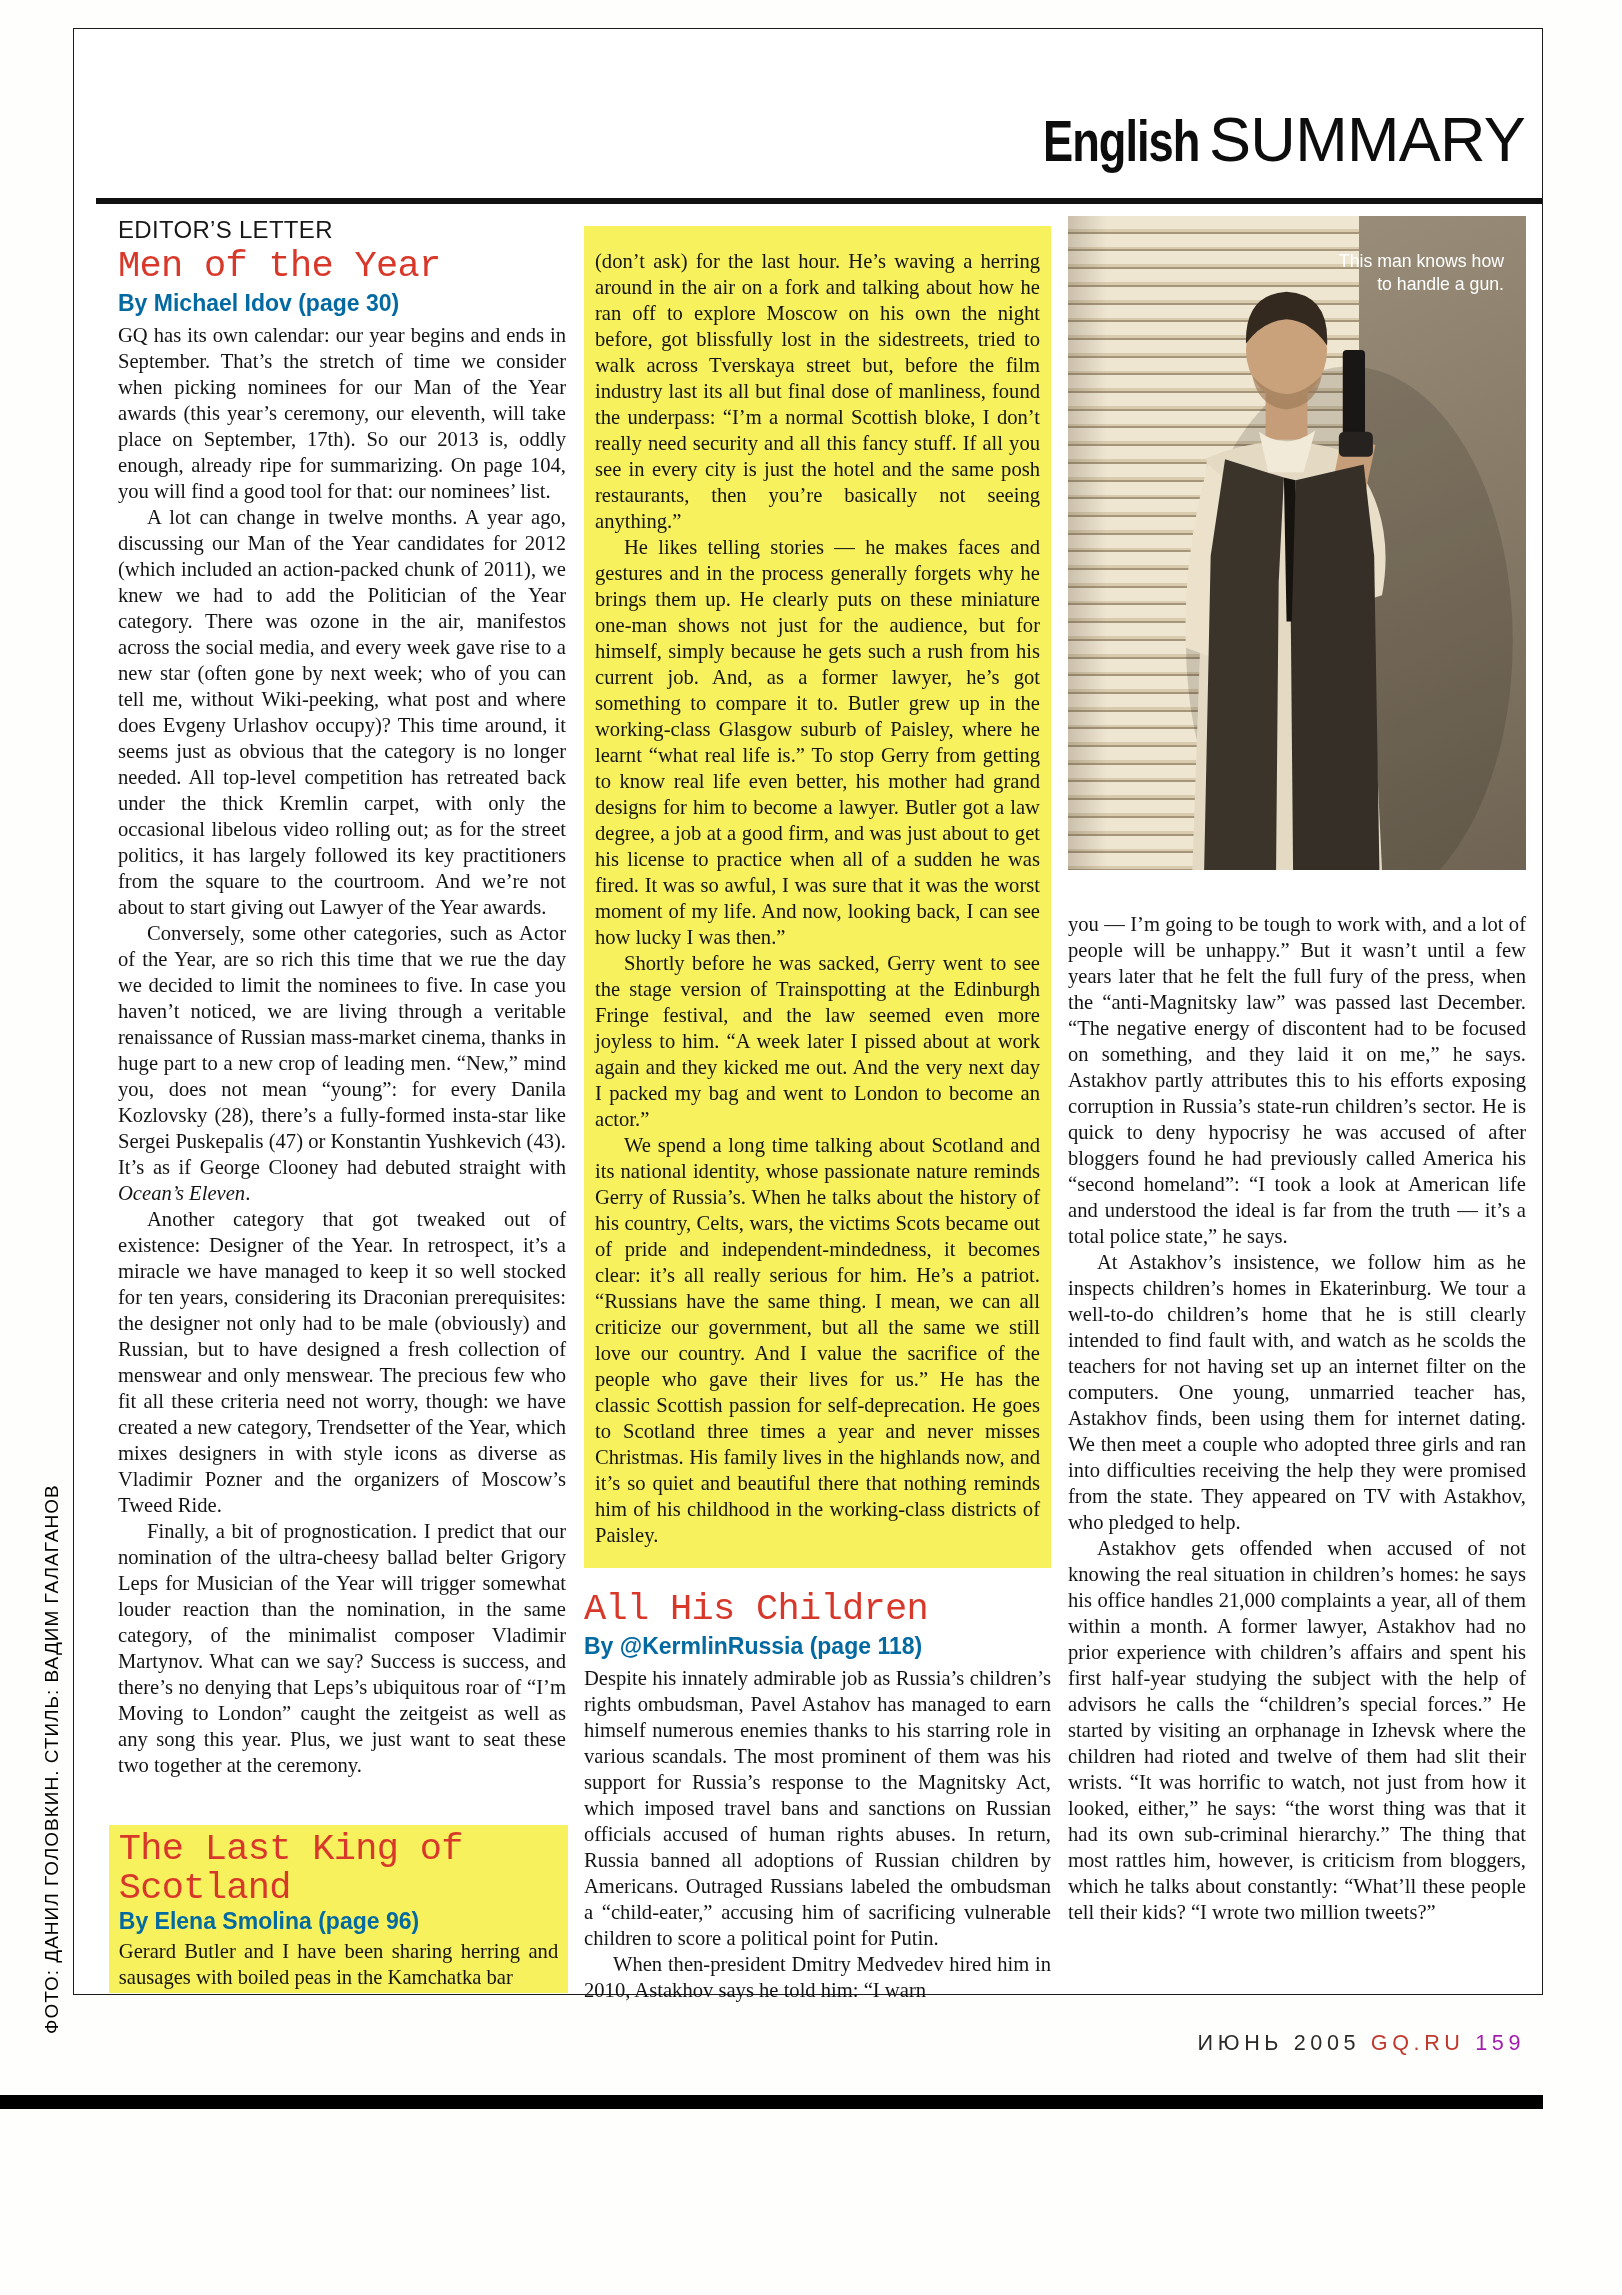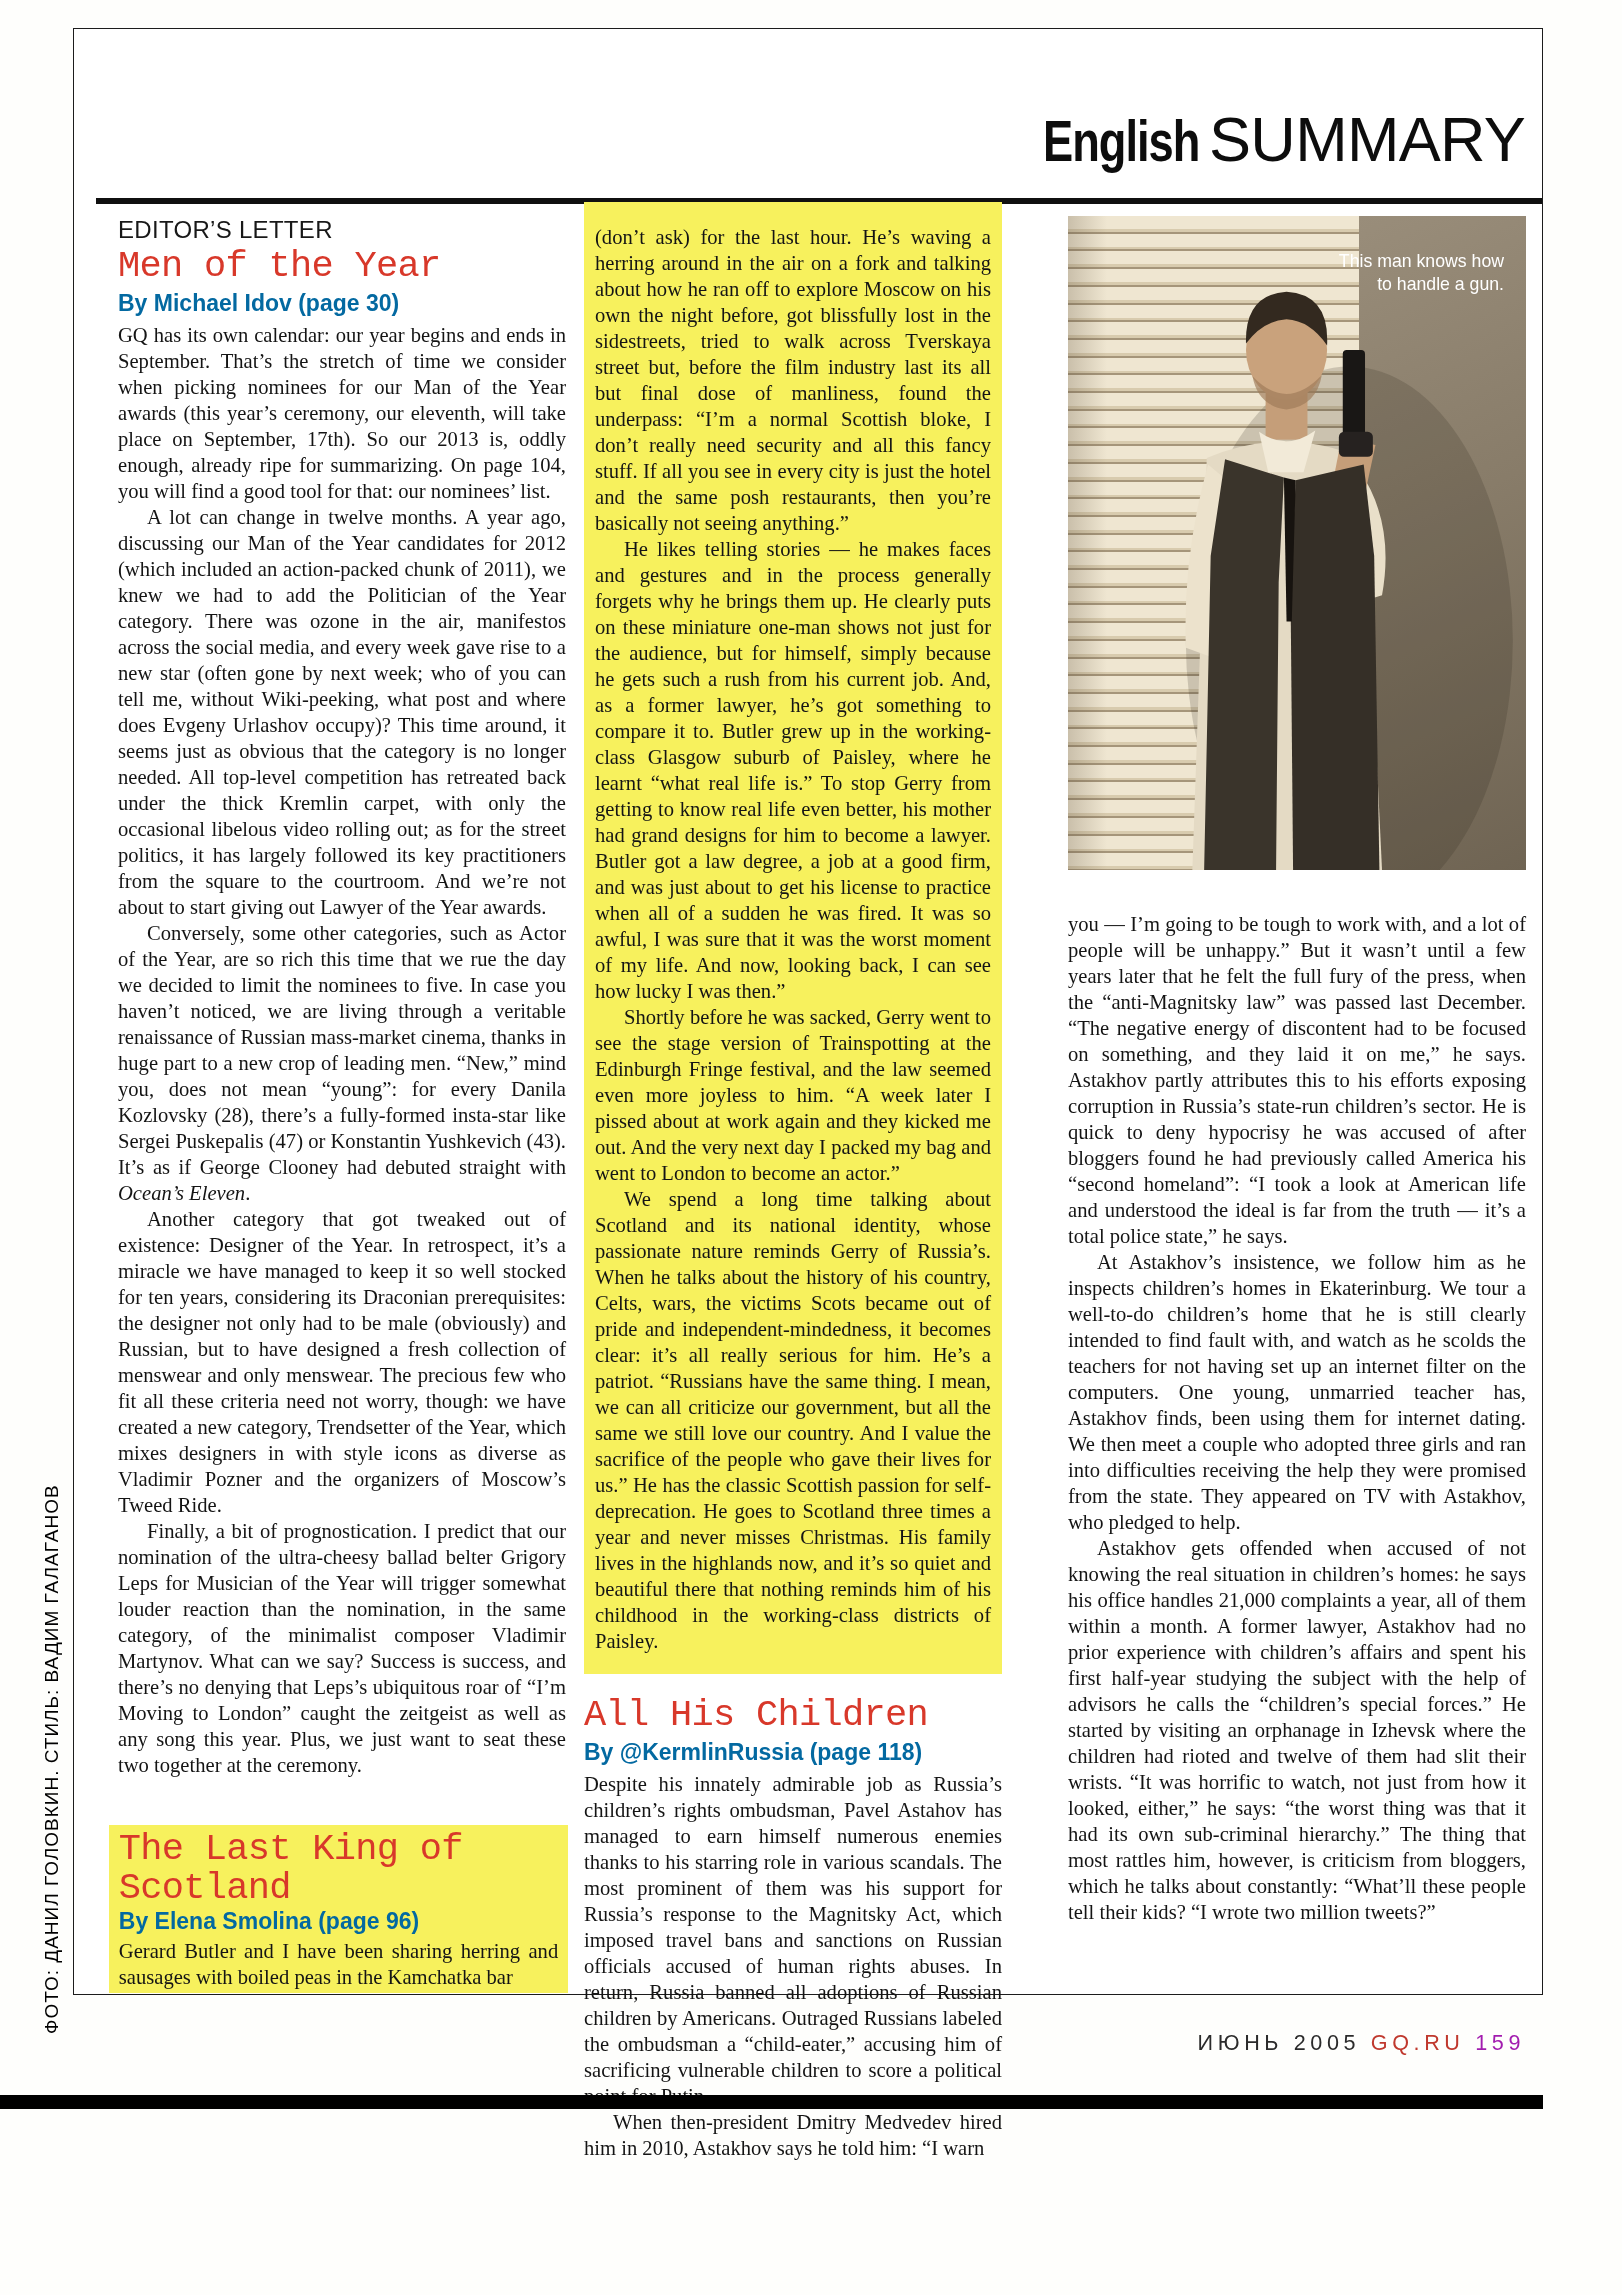--- a/index.html
+++ b/index.html
@@ -39,21 +39,21 @@
   .headline {
     font-family:Liberation Mono, monospace; font-size:37px; line-height:1.04;
     font-weight:400; color:#d8382a; letter-spacing:-0.7px; margin:0 0 5.2px 0; text-align:left;
   }
   .byline {
     font-family:"Liberation Sans","DejaVu Sans",sans-serif; font-size:23px;
     font-weight:700; color:#0369a1; margin:0 0 5.2px 0; text-align:left;
   }
 
   .col1 { left:118px; top:216px; width:448px; }
-  .col2 { left:584px; top:202px; width:418px; }
+  .col2 { left:584px; top:226px; width:467px; }
   .col3 { left:1068px; top:216px; width:458px; }
 
   .yellow-block {
     background:#f7f15d; padding:22px 11px 19.6px; margin-bottom:22px;
   }
   .yellow-left {
     position:absolute; left:109px; top:1825px; width:459px; height:168px;
     background:#f7f15d; padding:5.2px 9.8px; box-sizing:border-box; overflow:hidden;
     text-align:justify;
   }

